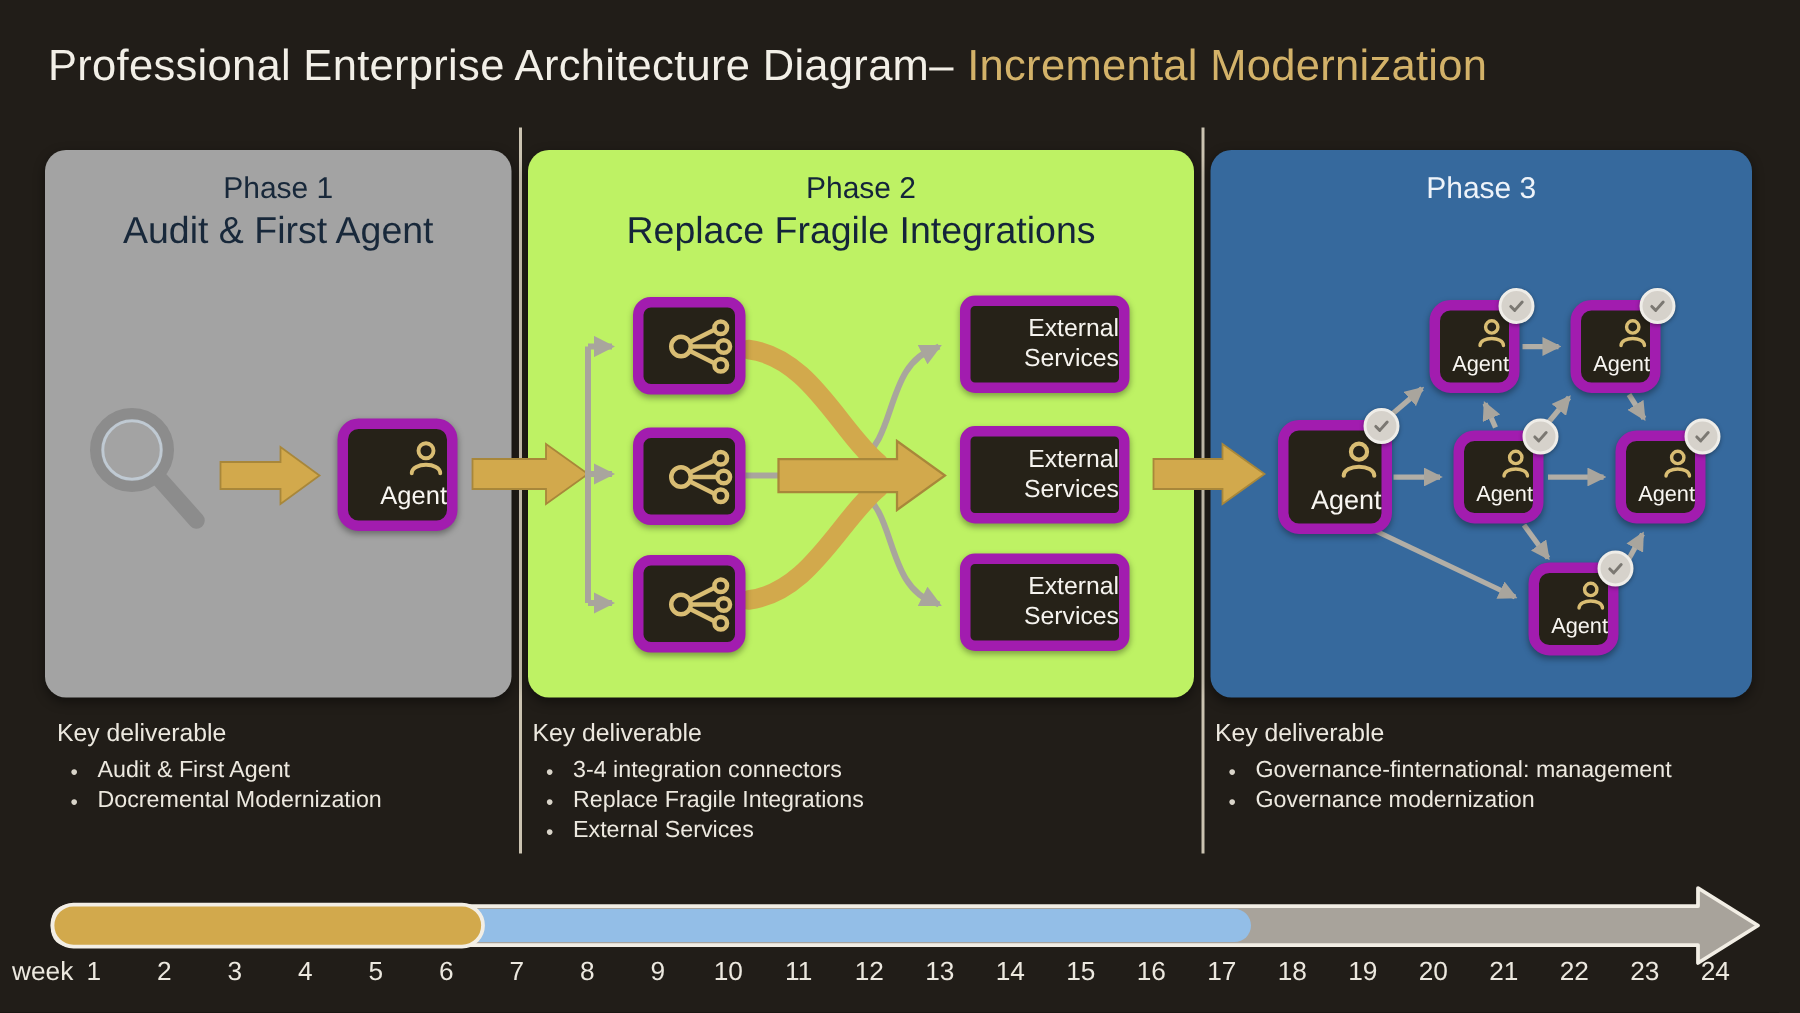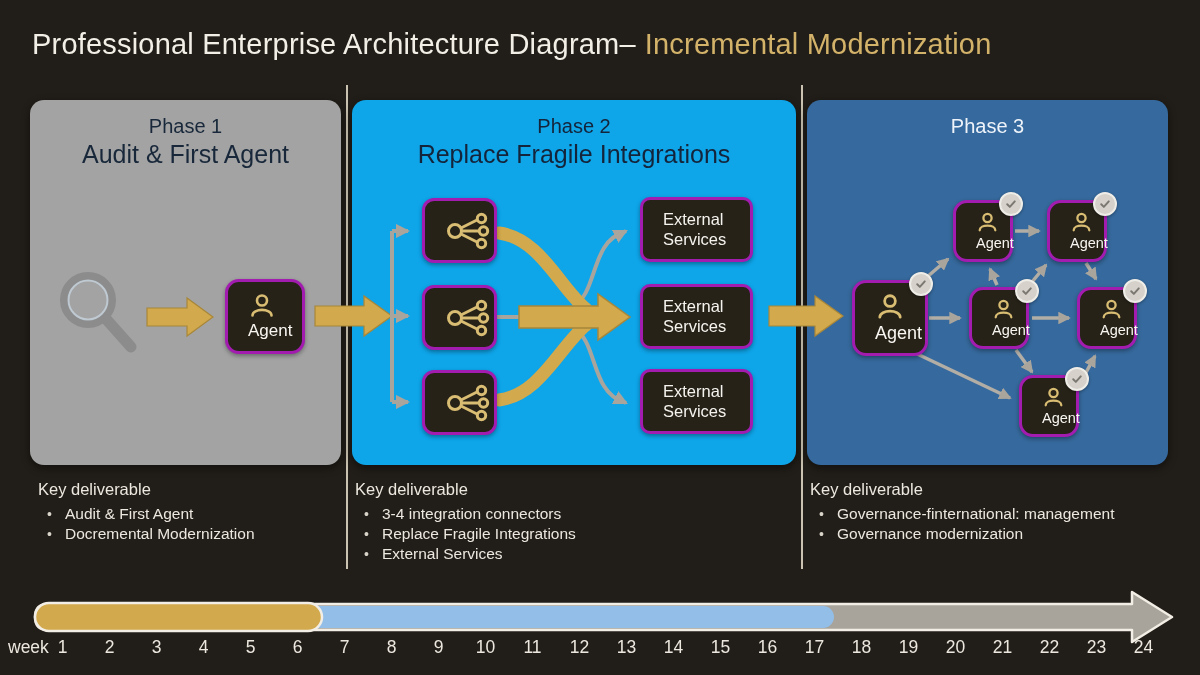--- a/index.html
+++ b/index.html
@@ -24,36 +24,35 @@
   }
   #divider-1 { left:346px; }
   #divider-2 { left:801px; }
 
   
   .panel {
     position:absolute; top:100px; height:365px; border-radius:14px;
     box-shadow:0 3px 8px rgba(0,0,0,.45);
   }
   #panel-phase-1 { left:30px;  width:311px; background:#a3a3a3; color:#18283a; }
-  #panel-phase-2 { left:352px; width:444px; background:#0ea5e9; color:#14243a; }
+  #panel-phase-2 { left:352px; width:444px; background:#bef264; color:#14243a; }
   #panel-phase-3 { left:807px; width:361px; background:#36699d; color:#eef3f9; }
   .phase-head { text-align:center; padding-top:14px; line-height:1.2; }
   .phase-label { font-size:20px; font-weight:400; }
   .phase-name  { font-size:25px; font-weight:400; margin-top:1px; }
 
   
   #overlay { position:absolute; left:0; top:0; pointer-events:none; }
 
   
   .dark-box {
-    position:absolute; background:#262218; border:3px solid #a21caf;
+    position:absolute; background:#262218; border:7px solid #a21caf;
     border-radius:14px; display:flex; flex-direction:column;
-    align-items:flex-start; justify-content:center; gap:1px;
+    align-items:flex-end; justify-content:center; gap:1px;
     box-shadow:0 2px 4px rgba(0,0,0,.35);
-    padding-left:20px;
   }
   .dark-box .label { color:#f8f6f1; }
   
   #agent-p1 { left:225px; top:279px; width:80px; height:75px; }
   #agent-p1 .label { font-size:17px; }
   
   .conn-box { width:75px; height:65px; border-radius:12px; }
   #conn-1 { left:422px; top:198px; }
   #conn-2 { left:422px; top:285px; }
   #conn-3 { left:422px; top:370px; }

